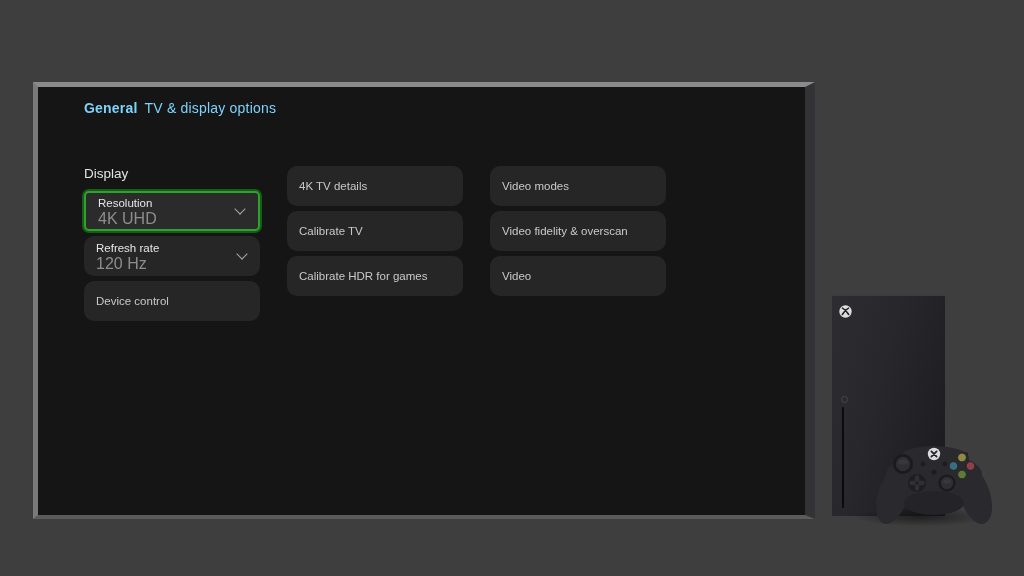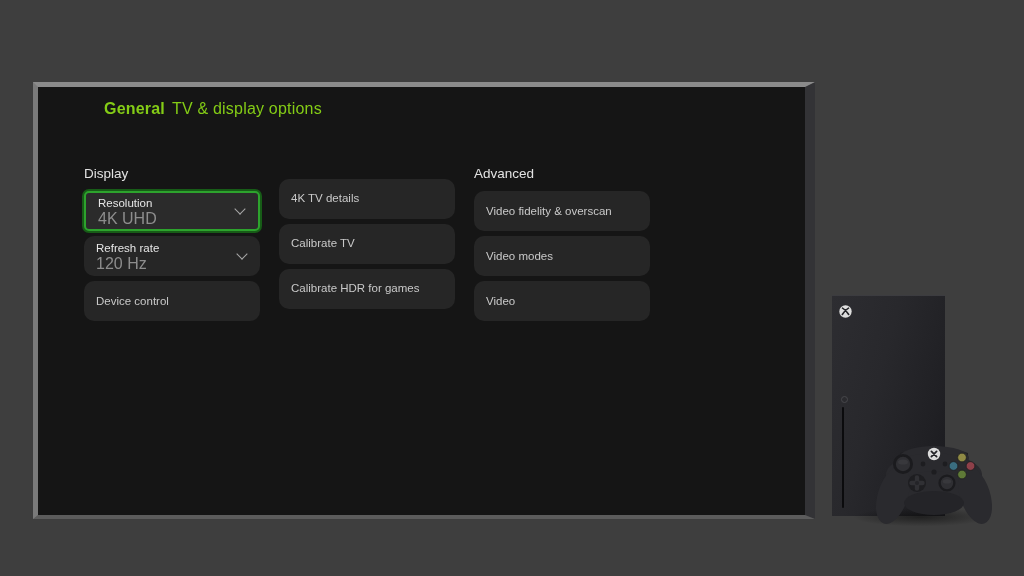--- a/index.html
+++ b/index.html
@@ -15,25 +15,25 @@
     box-sizing:border-box;
     border-style:solid;
     border-width:5px 10px 4px 5px;
     border-color:#8b8b8b #333336 #5c5c5c #7a7a7a;
     background:#151515;
   }
   .screen { position:relative; width:100%; height:100%; }
 
   .title {
     position:absolute; left:46px; top:13px;
-    font-size:16px; color:#84cc16; letter-spacing:0.2px; white-space:nowrap;margin-left:20px;
+    font-size:14px; color:#7dd3fc; letter-spacing:0.2px; white-space:nowrap;
   }
   .title .bold { font-weight:bold; margin-right:7px; }
 
-  .cols { position:absolute; left:46px; top:79px; display:flex; gap:19px;align-items:center; }
+  .cols { position:absolute; left:46px; top:79px; display:flex; gap:27px; }
   .col { width:176px; }
   .col-header {
     margin:0 0 10px 0; font-size:13.5px; font-weight:normal; color:#e2e2e2;
   }
   .tiles { display:flex; flex-direction:column; gap:5px; }
   .tile {
     position:relative; box-sizing:border-box; height:40px;
     background:#262626; border-radius:10px;
     padding:0 28px 0 12px;
     display:flex; flex-direction:column; justify-content:center;
@@ -118,27 +118,26 @@
             <div class="tile">
               <span class="t-label">Calibrate TV</span>
             </div>
             <div class="tile">
               <span class="t-label">Calibrate HDR for games</span>
             </div>
           </div>
         </section>
 
         <section class="col">
-          <h2 class="col-header">Advanced</h2>
           <div class="tiles">
             <div class="tile">
-              <span class="t-label">Video fidelity &amp; overscan</span>
+              <span class="t-label">Video modes</span>
             </div>
             <div class="tile">
-              <span class="t-label">Video modes</span>
+              <span class="t-label">Video fidelity &amp; overscan</span>
             </div>
             <div class="tile">
               <span class="t-label">Video</span>
             </div>
           </div>
         </section>
 
       </div>
     </div>
   </div>

